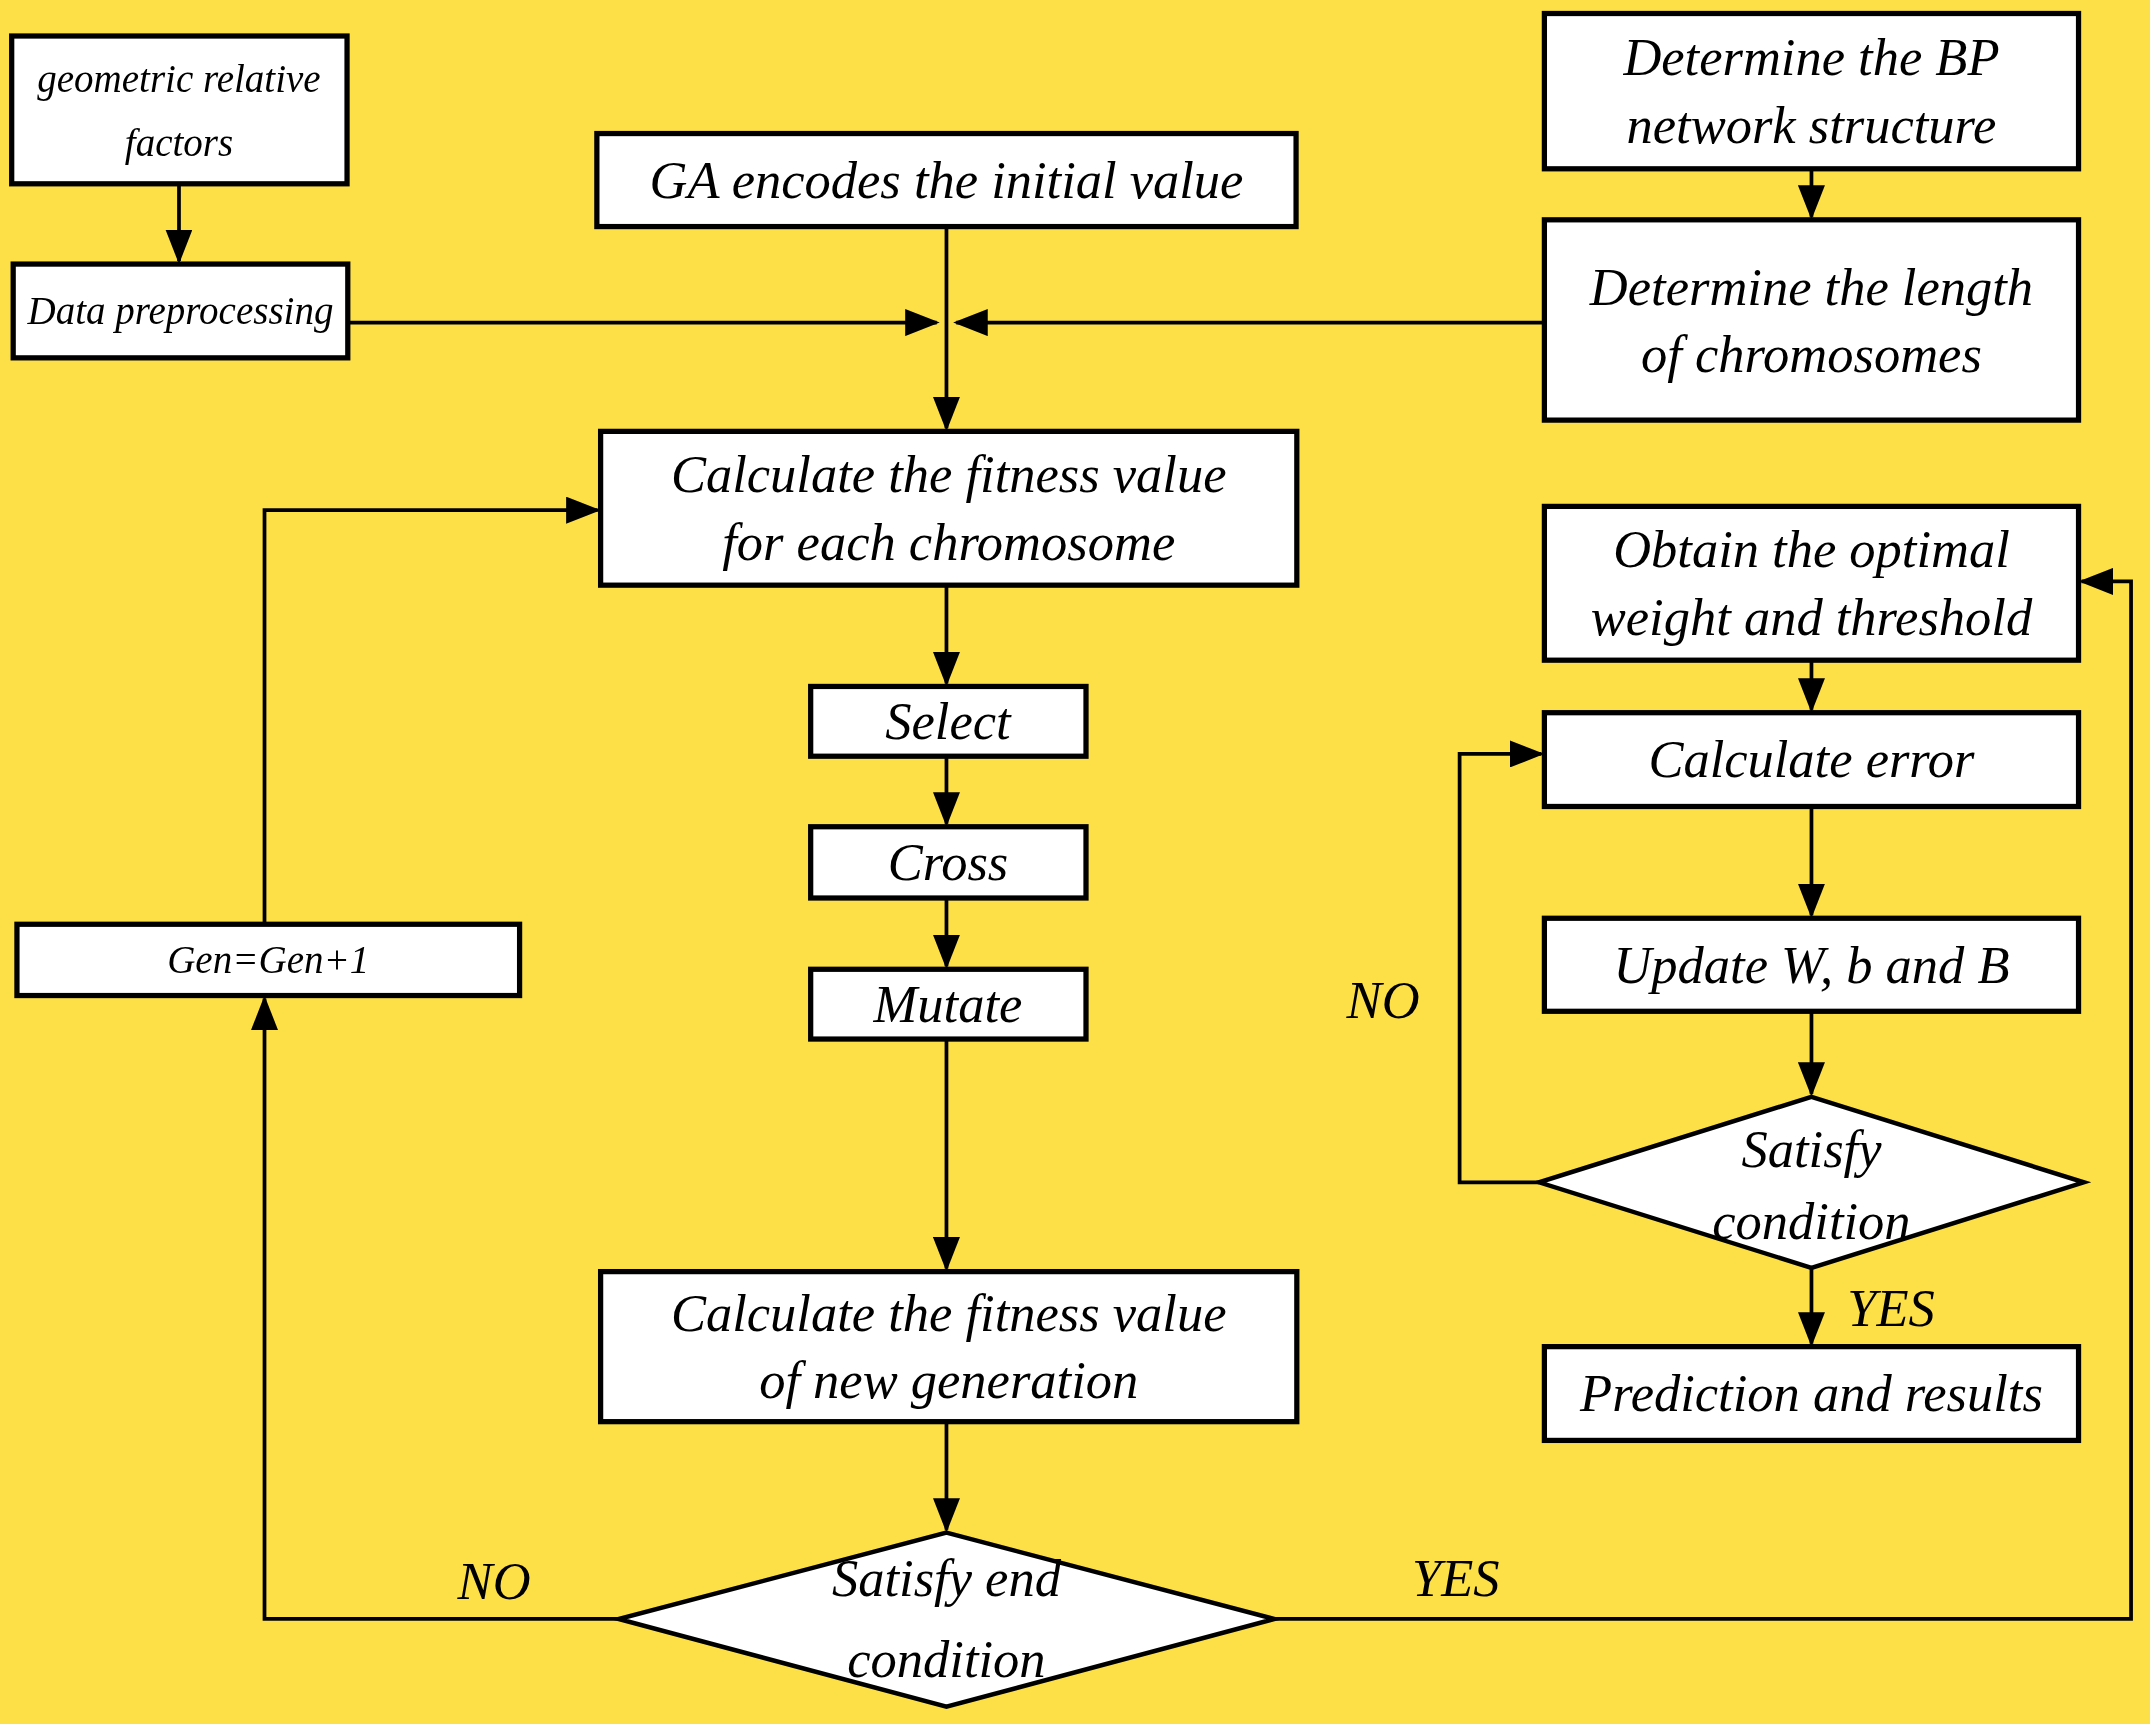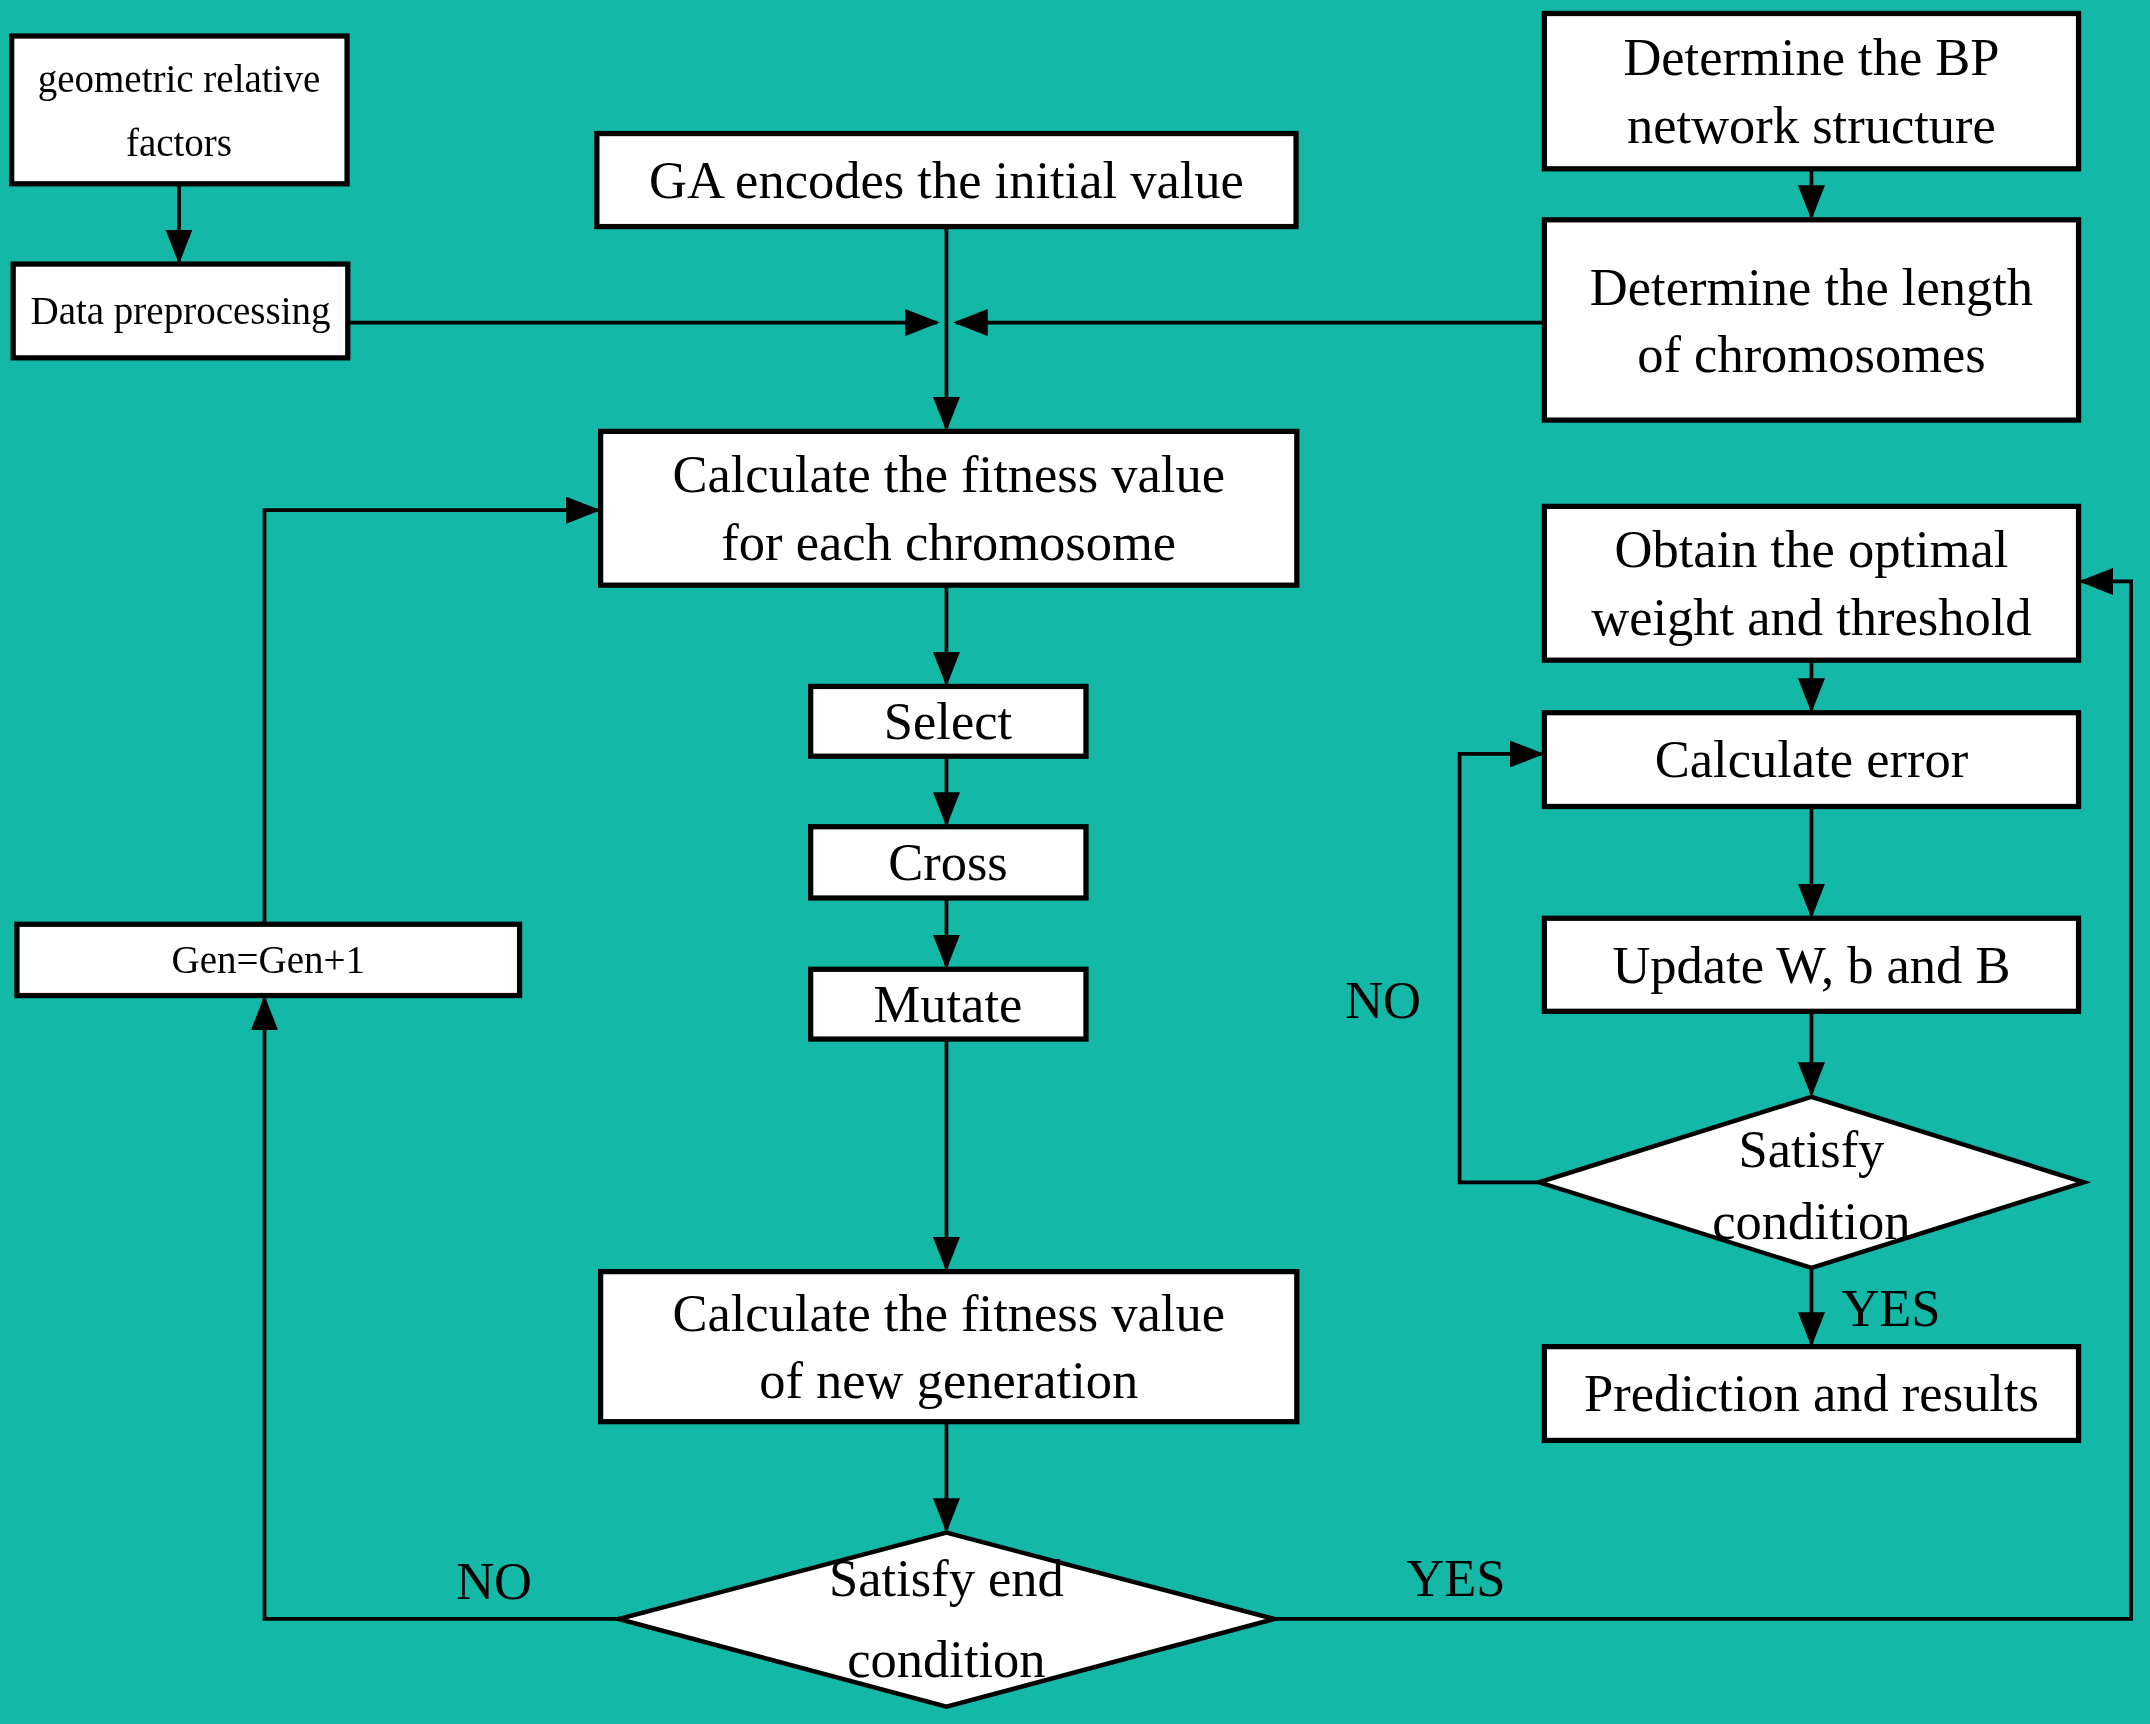--- a/index.html
+++ b/index.html
@@ -3,22 +3,23 @@
 <meta charset="utf-8">
 <style>
   html, body {
     margin: 0;
     padding: 0;
     background: #ffffff;
   }
   #figure-wrap {
     width: 2151px;
     height: 1724px;
-    background: #14b8a6;
+    background: #fde047;
     position: relative;
+    font-style: italic;
   }
   svg { display: block; }
   .box {
     fill: #ffffff;
     stroke: #000000;
     stroke-width: 7;
   }
   .diamond {
     fill: #ffffff;
     stroke: #000000;

